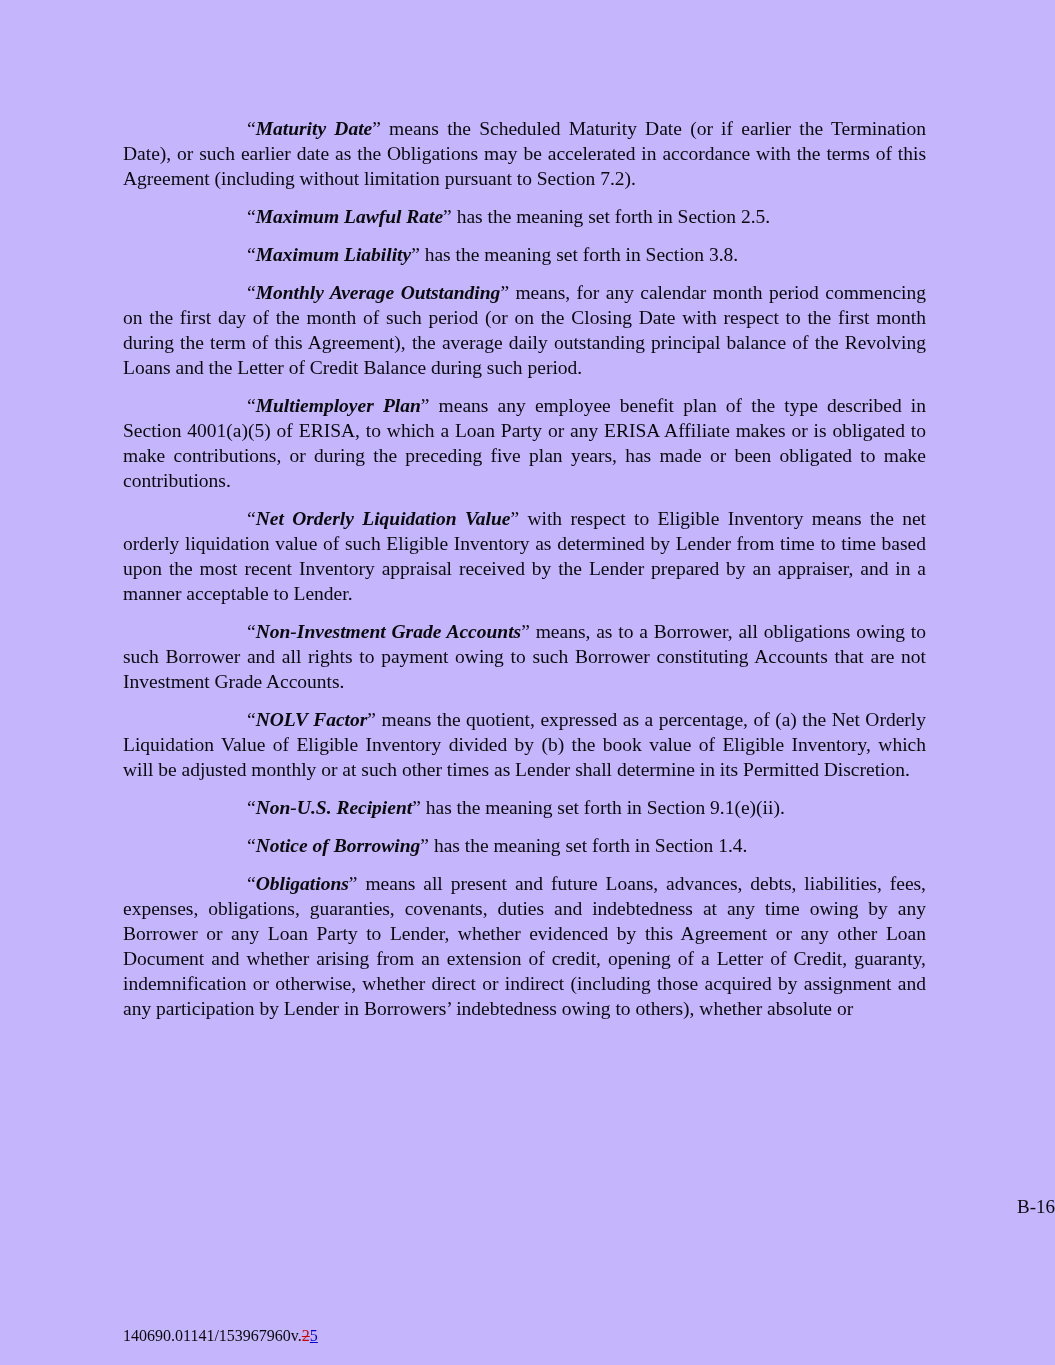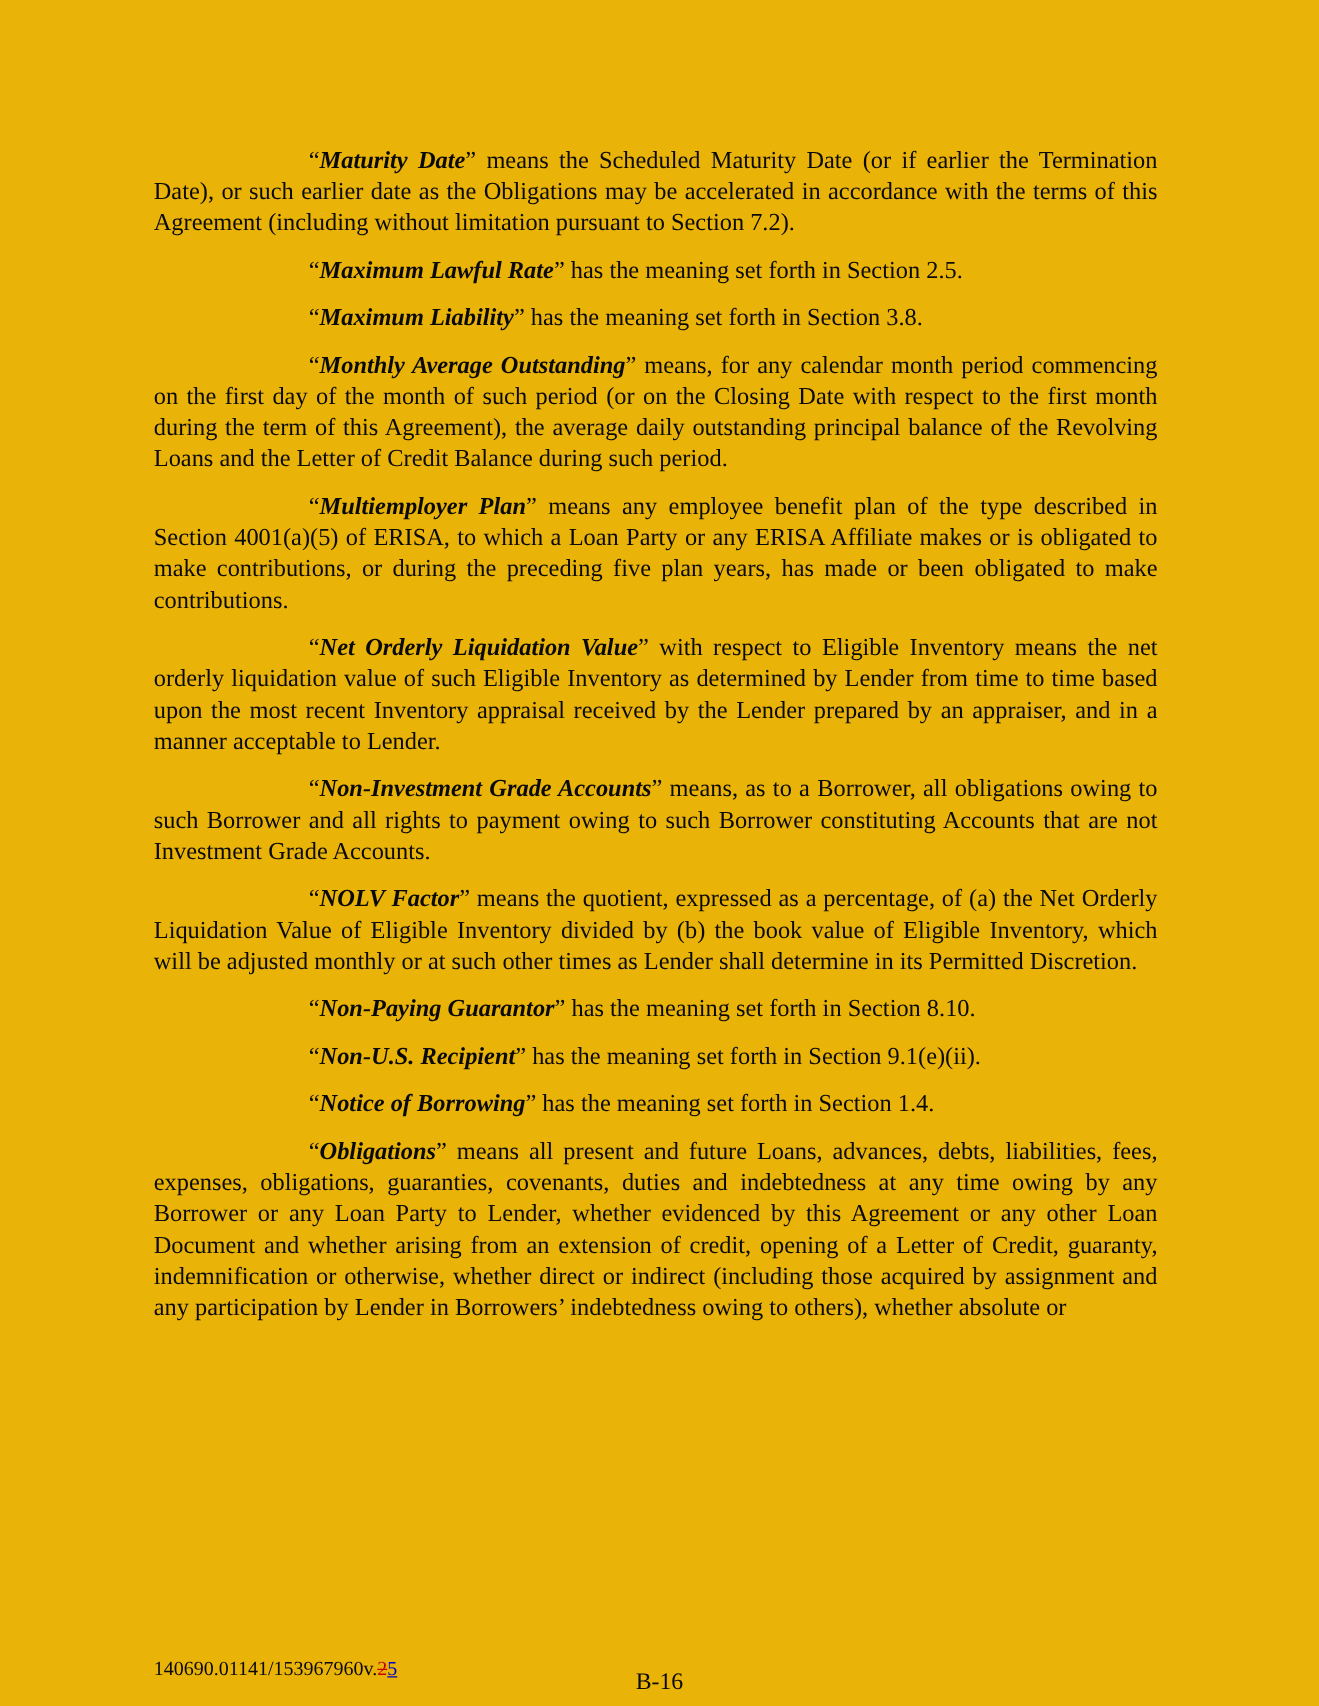--- a/index.html
+++ b/index.html
@@ -4,21 +4,21 @@
 <style>
   html, body {
     margin: 0;
     padding: 0;
     background: #ffffff;
   }
   .page {
     position: relative;
     width: 1055px;
     height: 1365px;
-    background: #eab308;
+    background: #c4b5fd;
     color: #0a0a0a;
     font-family: "Liberation Serif", "DejaVu Serif", serif;
     overflow: hidden;
   }
   .content {
     position: absolute;
     left: 123px;
     top: 116px;
     width: 803px;
   }
@@ -31,23 +31,23 @@
   }
   .term {
     font-weight: bold;
     font-style: italic;
   }
   .q { font-style: normal; }
   .q.it { font-style: italic; }
   .footer-page {
     position: absolute;
     left: 0;
-    top: 1335px;
+    top: 1196px;
     width: 100%;
-    text-align: center;
+    text-align: right;
     font-size: 19px;
     line-height: 22px;
   }
   .footer-ref {
     position: absolute;
     left: 123px;
     top: 1326px;
     font-size: 16px;
     line-height: 19px;
   }
@@ -78,21 +78,20 @@
 
     <p class="def"><span class="q">“</span><span class="term">Multiemployer Plan</span><span class="q">”</span><span> means any employee benefit plan of the type described in Section 4001(a)(5) of ERISA, to which a Loan Party or any ERISA Affiliate makes or is obligated to make contributions, or during the preceding five plan years, has made or been obligated to make contributions.</span></p>
 
     <p class="def"><span class="q">“</span><span class="term">Net Orderly Liquidation Value</span><span class="q">”</span><span> with respect to Eligible Inventory means the net orderly liquidation value of such Eligible Inventory as determined by Lender from time to time based upon the most recent Inventory appraisal received by the Lender prepared by an appraiser, and in a manner acceptable to Lender.</span></p>
 
     <p class="def"><span class="q">“</span><span class="term">Non-Investment Grade Accounts</span><span class="q">”</span><span> means, as to a Borrower, all obligations owing to such Borrower and all rights to payment owing to such Borrower constituting Accounts that are not Investment Grade Accounts.</span></p>
 
     <p class="def"><span class="q">“</span><span class="term">NOLV Factor</span><span class="q">”</span><span> means the quotient, expressed as a percentage, of (a) the Net Orderly Liquidation Value of Eligible Inventory divided by (b) the book value of Eligible Inventory, which will be adjusted monthly or at such other times as Lender shall determine in its Permitted Discretion.</span></p>
 
 
-    <p class="def"><span class="q">“</span><span class="term">Non-Paying Guarantor</span><span class="q">”</span><span> has the meaning set forth in Section 8.10.</span></p>
 
     <p class="def"><span class="q">“</span><span class="term">Non-U.S. Recipient</span><span class="q">”</span><span> has the meaning set forth in Section 9.1(e)(ii).</span></p>
 
     <p class="def"><span class="q">“</span><span class="term">Notice of Borrowing</span><span class="q">”</span><span> has the meaning set forth in Section 1.4.</span></p>
 
     <p class="def"><span class="q">“</span><span class="term">Obligations</span><span class="q">”</span><span> means all present and future Loans, advances, debts, liabilities, fees, expenses, obligations, guaranties, covenants, duties and indebtedness at any time owing by any Borrower or any Loan Party to Lender, whether evidenced by this Agreement or any other Loan Document and whether arising from an extension of credit, opening of a Letter of Credit, guaranty, indemnification or otherwise, whether direct or indirect (including those acquired by assignment and any participation by Lender in Borrowers’ indebtedness owing to others), whether absolute or</span></p>
 
   </div>
 
   <div class="footer-page">B-16</div>

